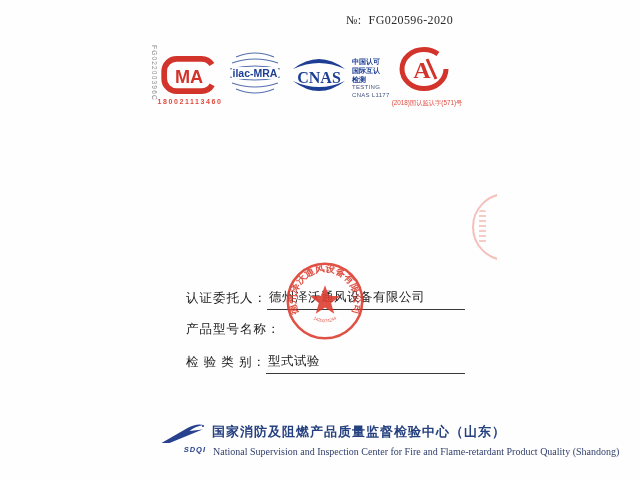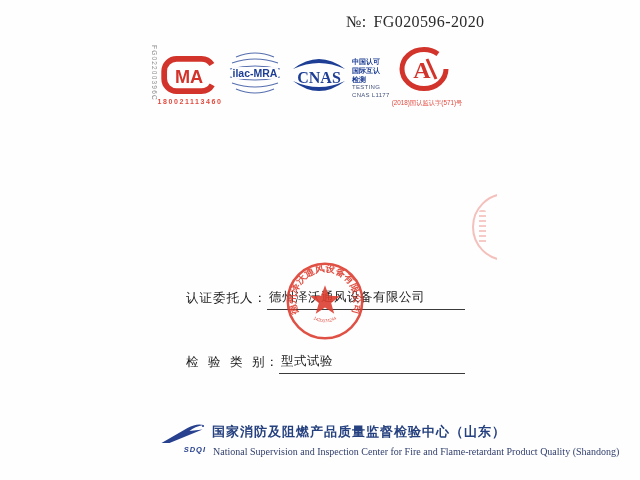--- a/index.html
+++ b/index.html
@@ -2,21 +2,21 @@
 <html><head>
 <meta charset="utf-8">
 <style>
   html,body{margin:0;padding:0;background:#ffffff;}
   #page{
     position:relative;width:640px;height:480px;background:#fefefe;overflow:hidden;
     font-family:"Liberation Sans",sans-serif;color:#222;
   }
   
   #report-no{position:absolute;left:346px;top:13px;font-family:"Liberation Serif",serif;
-    font-size:16px;color:#2a2a2a;letter-spacing:.4px;}
+    font-size:12px;color:#2a2a2a;letter-spacing:.4px;}
   #report-no .no-label{margin-right:7px;}
   
   #cma-vcode{position:absolute;left:158px;top:45px;transform:rotate(90deg);transform-origin:0 0;
     font-size:6.5px;color:#8d8d8d;letter-spacing:1.2px;white-space:nowrap;}
   #cma-logo{position:absolute;left:160px;top:54px;}
   #cma-number{position:absolute;left:154px;top:98px;width:72px;font-size:7px;font-weight:bold;
     color:#e2483c;letter-spacing:1.6px;text-align:center;}
   #ilac-logo{position:absolute;left:228px;top:46px;}
   #cnas-logo{position:absolute;left:290px;top:54px;}
   #cnas-text{position:absolute;left:352px;top:57px;line-height:1.3;}
@@ -32,21 +32,21 @@
   #title-en{margin-top:7px;font-family:"Liberation Serif",serif;font-weight:bold;font-size:16px;
     letter-spacing:5px;color:#24408f;text-indent:5px;}
   
   #partial-seal{position:absolute;left:468px;top:188px;width:29px;height:78px;overflow:hidden;opacity:.6;}
   #partial-seal .arc{position:absolute;left:4px;top:5px;width:64px;height:64px;border:2px solid rgba(224,66,52,.55);
     border-radius:50%;}
   #partial-seal .marks{position:absolute;left:11px;top:22px;width:7px;height:34px;border-radius:2px;
     background:repeating-linear-gradient(rgba(224,66,52,.45) 0 2px, transparent 2px 5px);}
   
   .field-row{position:absolute;left:186px;width:279px;display:flex;align-items:flex-end;
-    font-family:Liberation Mono, monospace;font-size:12.5px;color:#1c1c1c;}
+    font-family:Liberation Serif, serif;font-size:12.5px;color:#1c1c1c;}
   .field-label{white-space:nowrap;letter-spacing:1px;padding-bottom:3px;}
   .field-value{flex:1;border-bottom:1.2px solid #3a3a3a;padding:0 0 3px 2px;white-space:nowrap;
     letter-spacing:.5px;}
   #row-0{top:289px;} #row-1{top:321px;} #row-2{top:353px;}
   
   #company-seal{position:absolute;left:276px;top:252px;width:98px;height:98px;opacity:.88;}
   
   #footer-logo{position:absolute;left:159px;top:423px;}
   #footer-logo-text{position:absolute;left:159px;top:445px;width:47px;text-align:right;
     font-size:7.5px;font-weight:bold;font-style:italic;color:#27418f;letter-spacing:1px;}
@@ -110,20 +110,21 @@
   <div id="partial-seal">
     <div class="arc"></div>
     <div class="marks"></div>
   </div>
 
   <div class="field-row" id="row-0">
     <span class="field-label">认证委托人：</span>
     <span class="field-value">德州泽沃通风设备有限公司</span>
   </div>
   <div class="field-row" id="row-1">
+    <span class="field-label">产品型号名称：</span>
   </div>
   <div class="field-row" id="row-2">
     <span class="field-label">检 验 类 别：</span>
     <span class="field-value">型式试验</span>
   </div>
 
   <svg id="company-seal" viewBox="0 0 100 100">
     <defs>
       <path id="sealArcTop" d="M 25.4,67.2 A 30,30 0 1,1 74.6,67.2" fill="none"></path>
       <path id="sealArcBottom" d="M 32,63 A 23,23 0 0,0 68,63" fill="none"></path>

